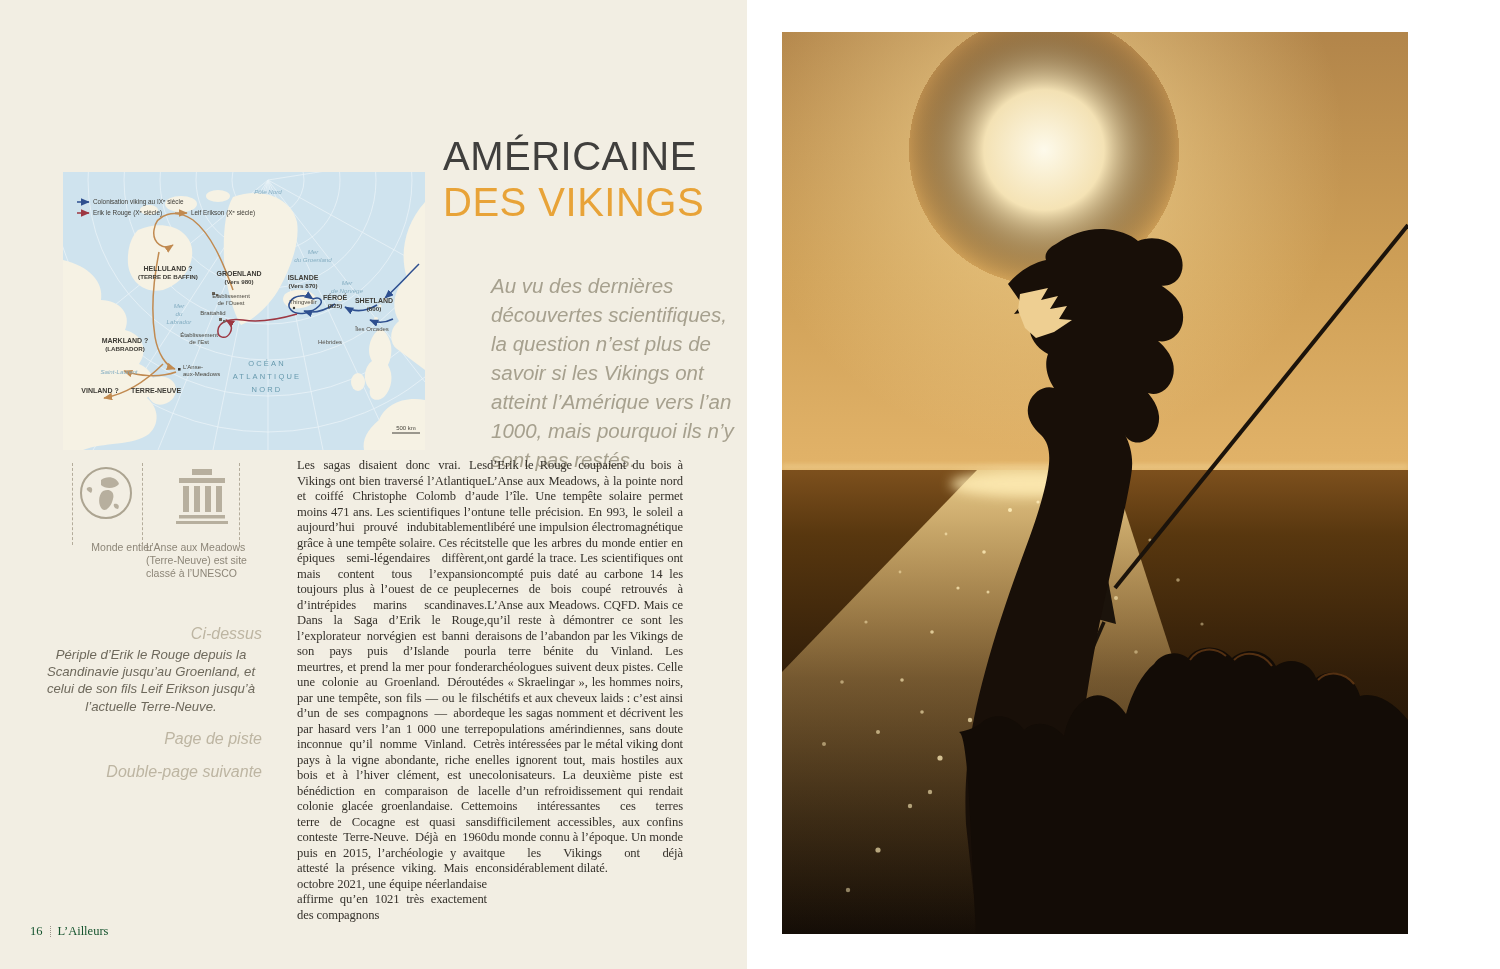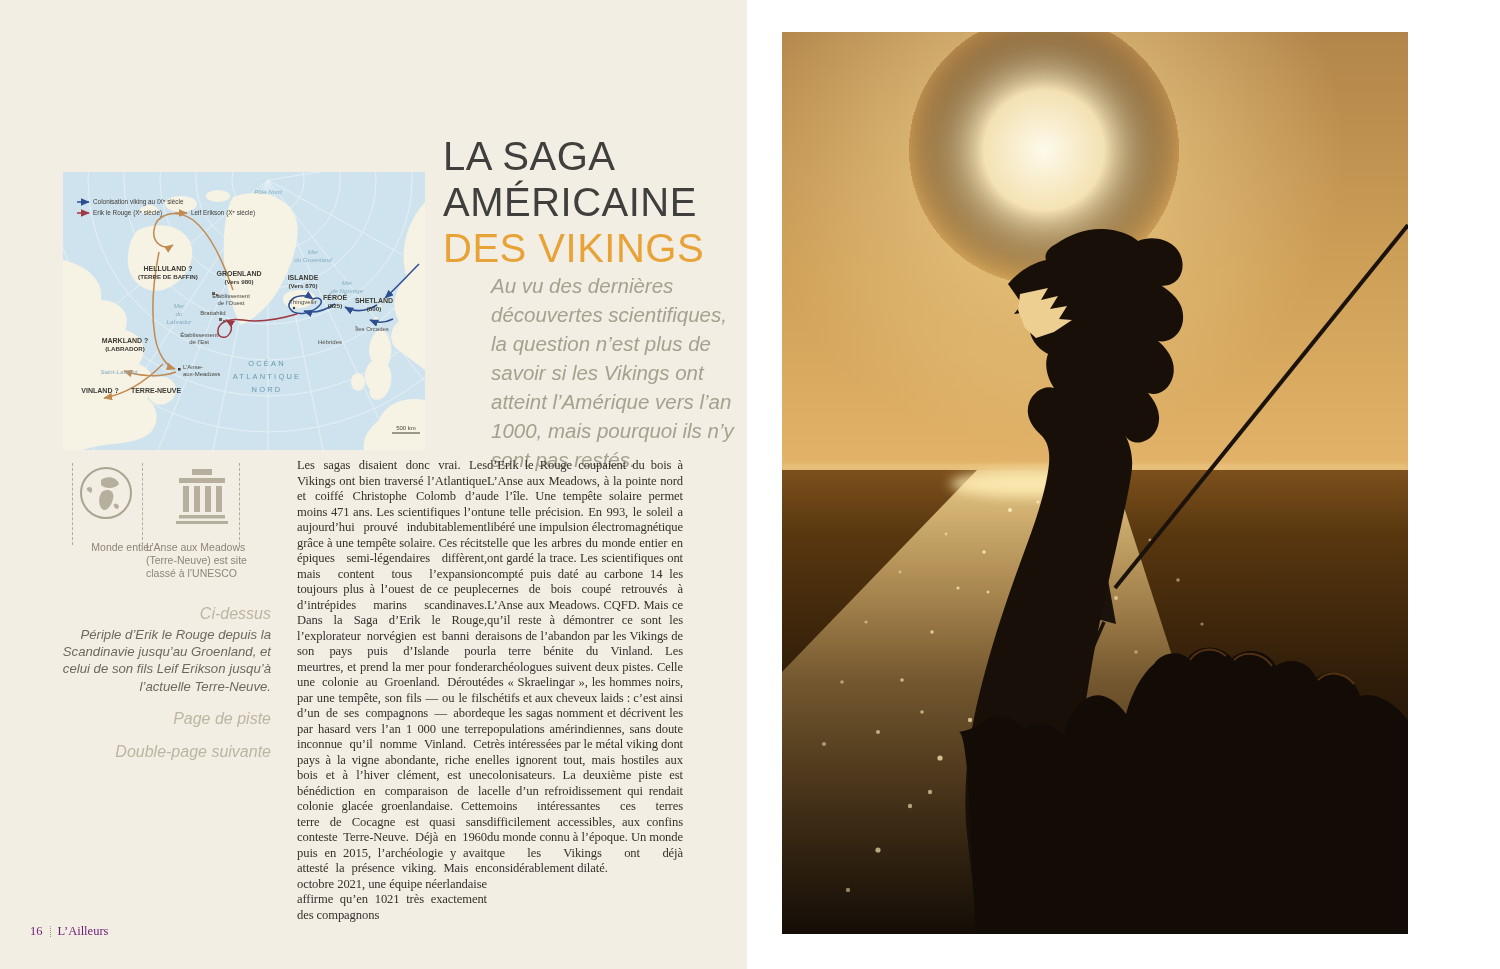--- a/index.html
+++ b/index.html
@@ -22,39 +22,39 @@
   
   .dash-sep { position:absolute; top:463px; height:82px; width:0; border-left:1px dashed #b4ac9b; }
   #globe-caption  { position:absolute; left:68px;  top:541px; width:108px; text-align:center;
                     font:10.5px "Liberation Sans",sans-serif; color:#8d8678; }
   #unesco-caption { position:absolute; left:146px; top:541px; width:118px; 
                     font:10.5px/13px "Liberation Sans",sans-serif; color:#8d8678; }
   #globe-icon  { position:absolute; left:76px;  top:464px; }
   #unesco-icon { position:absolute; left:170px; top:468px; }
 
   
-  #captions { position:absolute; left:40px; top:590px; width:222px; text-align:right;margin-left:9px; }
+  #captions { position:absolute; left:40px; top:610px; width:222px; text-align:right; }
   .cap-heading { font:italic 16px "Liberation Sans",sans-serif; color:#bdb5a2; margin:15px 0 3px; }
-  .cap-text    { font:italic 13.2px/17.2px "Liberation Sans",sans-serif; color:#6e695c; }
+  .cap-text    { font:italic 13.2px/17.2px "Liberation Sans",sans-serif; color:#6e695c;text-align:center; }
 
   
   #title-block { position:absolute; left:443px; top:133px; width:262px; }
   .title-line  { font:300 40px/46px "Liberation Sans",sans-serif; color:#403f3d; letter-spacing:.5px; }
   .title-line.accent { font-weight:normal; color:#e8a338; letter-spacing:.5px; }
   #intro { position:absolute; left:443px; top:271px; width:256px;
            font:italic 20.5px/29px "Liberation Sans",sans-serif; color:#a6a08e;margin-left:48px; }
 
   
   .body-col { position:absolute; top:458px; font:12.6px/15.5px "Liberation Serif",serif;
               color:#35312b; text-align:justify; letter-spacing:-0.1px; }
   #col1 { left:297px; width:190px; }
   #col2 { left:487px; width:196px; }
 
   
-  #footer { position:absolute; left:30px; top:924px; font:12.5px "Liberation Serif",serif; color:#701a75; }
+  #footer { position:absolute; left:30px; top:924px; font:12.5px "Liberation Serif",serif; color:#14532d; }
   #footer .num { margin-right:7px; }
   #footer .divider { display:inline-block; height:11px; width:0; border-left:1px dotted #9a948a;
                      vertical-align:-2px; margin-right:7px; }
 
   
   #photo { position:absolute; left:35px; top:32px; width:626px; height:902px; overflow:hidden; }
 </style>
 </head>
 <body>
 
@@ -236,21 +236,20 @@
   <div id="unesco-caption">L’Anse aux Meadows (Terre-Neuve) est site classé à l’UNESCO</div>
 
   <div id="captions">
     <div class="cap-heading">Ci-dessus</div>
     <div class="cap-text">Périple d’Erik le Rouge depuis la Scandinavie jusqu’au Groenland, et celui de son fils Leif Erikson jusqu’à l’actuelle Terre-Neuve.</div>
     <div class="cap-heading">Page de piste</div>
     <div class="cap-heading">Double-page suivante</div>
   </div>
 
   <div id="title-block">
-    <div class="title-line">LA SAGA</div>
     <div class="title-line">AMÉRICAINE</div>
     <div class="title-line accent">DES VIKINGS</div>
   </div>
   <div id="intro">Au vu des dernières découvertes scientifiques, la question n’est plus de savoir si les Vikings ont atteint l’Amérique vers l’an 1000, mais pourquoi ils n’y sont pas restés.</div>
 
   <div id="col1" class="body-col">Les sagas disaient donc vrai. Les Vikings ont bien traversé l’Atlantique et coiffé Christophe Colomb d’au moins 471 ans. Les scientifiques l’ont aujourd’hui prouvé indubitablement grâce à une tempête solaire. Ces récits épiques semi-légendaires diffèrent, mais content tous l’expansion toujours plus à l’ouest de ce peuple d’intrépides marins scandinaves. Dans la Saga d’Erik le Rouge, l’explorateur norvégien est banni de son pays puis d’Islande pour meurtres, et prend la mer pour fonder une colonie au Groenland. Dérouté par une tempête, son fils — ou le fils d’un de ses compagnons — aborde par hasard vers l’an 1 000 une terre inconnue qu’il nomme Vinland. Ce pays à la vigne abondante, riche en bois et à l’hiver clément, est une bénédiction en comparaison de la colonie glacée groenlandaise. Cette terre de Cocagne est quasi sans conteste Terre-Neuve. Déjà en 1960 puis en 2015, l’archéologie y avait attesté la présence viking. Mais en octobre 2021, une équipe néerlandaise affirme qu’en 1021 très exactement des compagnons</div>
   <div id="col2" class="body-col">d’Erik le Rouge coupaient du bois à L’Anse aux Meadows, à la pointe nord de l’île. Une tempête solaire permet une telle précision. En 993, le soleil a libéré une impulsion électromagnétique telle que les arbres du monde entier en ont gardé la trace. Les scientifiques ont compté puis daté au carbone 14 les cernes de bois coupé retrouvés à L’Anse aux Meadows. CQFD. Mais ce qu’il reste à démontrer ce sont les raisons de l’abandon par les Vikings de la terre bénite du Vinland. Les archéologues suivent deux pistes. Celle des « Skraelingar », les hommes noirs, chétifs et aux cheveux laids : c’est ainsi que les sagas nomment et décrivent les populations amérindiennes, sans doute très intéressées par le métal viking dont elles ignorent tout, mais hostiles aux colonisateurs. La deuxième piste est celle d’un refroidissement qui rendait moins intéressantes ces terres difficilement accessibles, aux confins du monde connu à l’époque. Un monde que les Vikings ont déjà considérablement dilaté.</div>
 
   <div id="footer">
     <span class="num">16</span><span class="divider"></span><span>L’Ailleurs</span>

